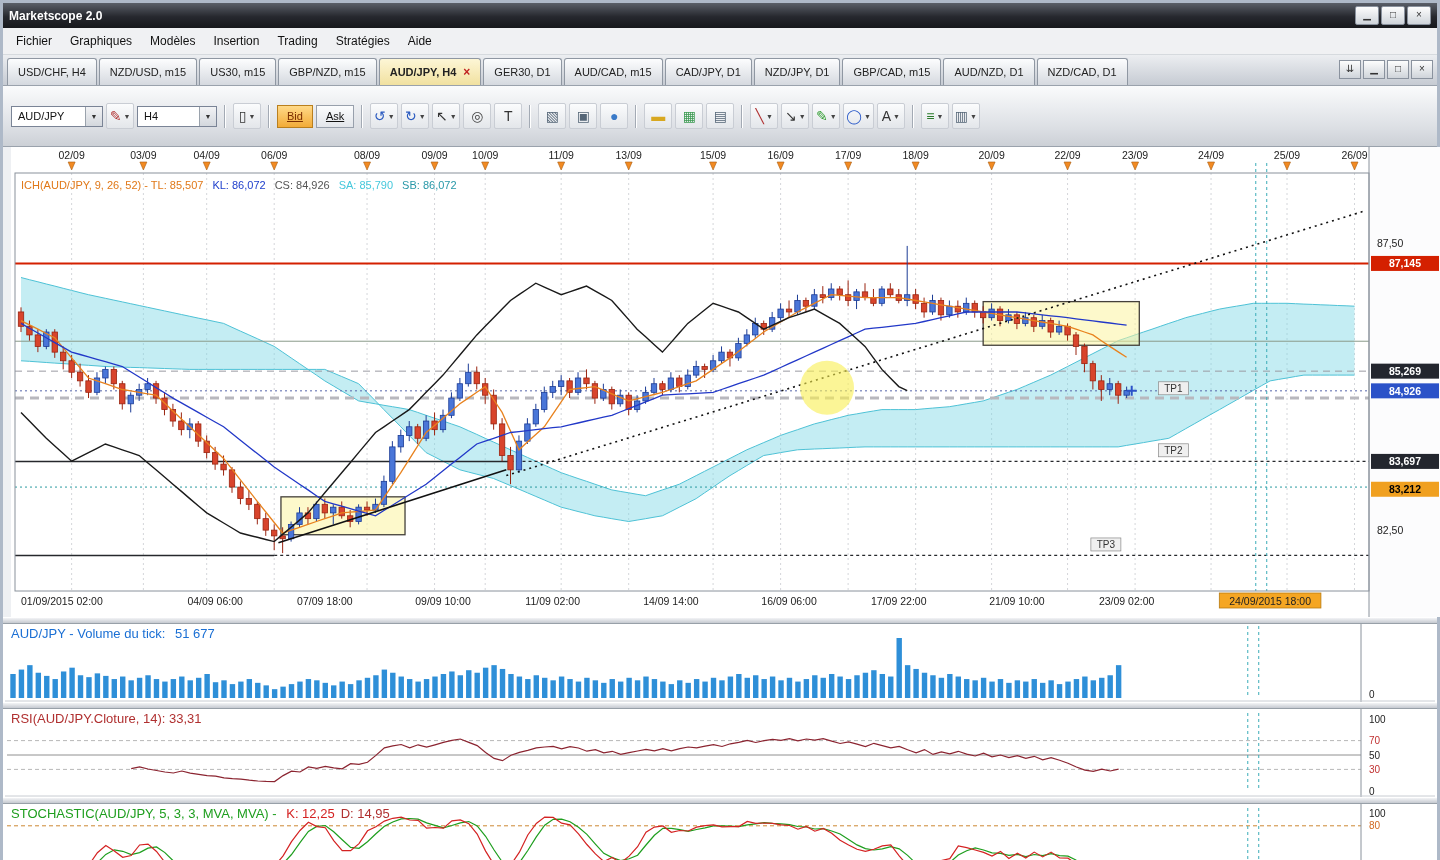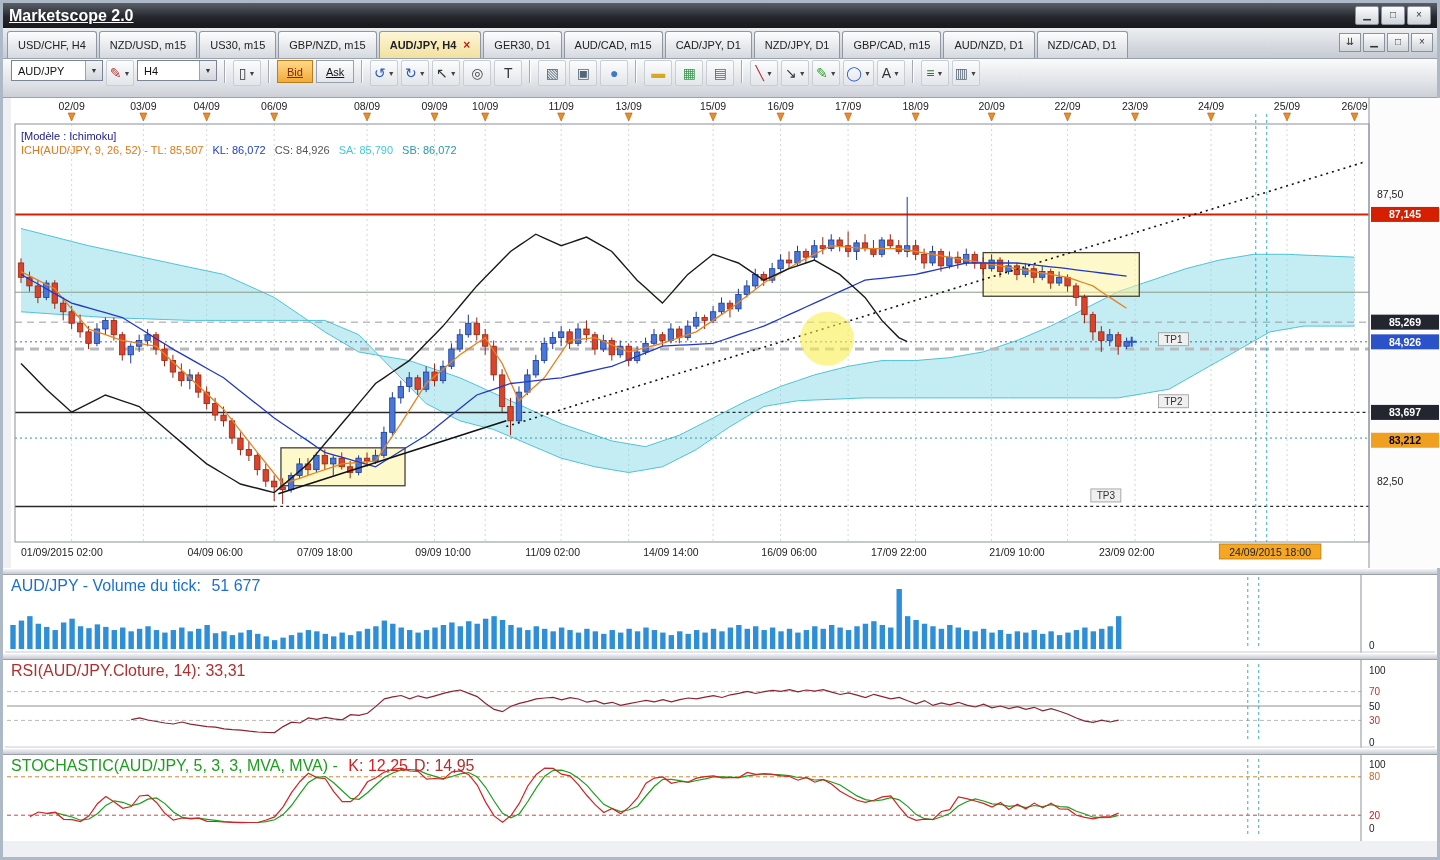--- a/index.html
+++ b/index.html
@@ -2,80 +2,89 @@
 <html><head>
 <meta charset="utf-8">
 <style>
   html,body{margin:0;padding:0;width:1440px;height:860px;overflow:hidden;
     font-family:"Liberation Sans",sans-serif;background:#8d9aab;}
   .window{position:absolute;inset:0;border:3px solid #aeb9c8;outline:1px solid #4a5668;
     background:#eef0f3;display:flex;flex-direction:column;box-sizing:border-box;}
   
   .titlebar{height:25px;flex:0 0 25px;background:linear-gradient(#5a5f68,#26282e 55%,#17181c);
     color:#fff;display:flex;align-items:center;padding:0 6px;}
-  .titlebar .title{font-size:16px;font-weight:bold;text-decoration:underline;}
+  .titlebar .title{font-size:12px;font-weight:bold;}
   .win-controls{margin-left:auto;display:flex;}
   .win-btn{width:22px;height:17px;margin-left:2px;background:linear-gradient(#fdfdfd,#cfd4da);
     border:1px solid #8a929e;color:#333;font-size:10px;line-height:15px;text-align:center;border-radius:2px;}
   
   .menubar{height:26px;flex:0 0 26px;background:#f0f1f3;border-bottom:1px solid #d6dade;
     display:flex;align-items:center;font-size:12px;color:#111;padding-left:4px;}
   .menu-item{padding:3px 9px;}
   
   .tabstrip{height:30px;flex:0 0 30px;background:linear-gradient(#eceef1,#c6cbd3);
     display:flex;align-items:flex-end;padding:0 4px;border-bottom:1px solid #9aa2ac;position:relative;}
   .tab{height:22px;padding:2px 10px;display:flex;align-items:center;font-size:11px;white-space:nowrap;
     background:linear-gradient(#fcfdfe,#d5d9df);border:1px solid #8f97a2;border-bottom:none;
     border-radius:3px 3px 0 0;margin-right:2px;color:#222;}
   .tab.active{background:linear-gradient(#fdf6d6,#f1e1a0);font-weight:bold;}
   .tab .close{color:#c02020;margin-left:7px;font-weight:bold;font-size:12px;line-height:10px;}
   .tab-controls{position:absolute;right:4px;top:5px;display:flex;}
   .tab-cbtn{width:20px;height:17px;margin-left:2px;background:linear-gradient(#fdfdfd,#cfd4da);
     border:1px solid #8a929e;color:#333;font-size:10px;line-height:15px;text-align:center;}
   
   .toolbar{height:36px;flex:0 0 36px;background:linear-gradient(#fafbfc,#dcdfe4 70%,#ccd0d6);
-    border-bottom:1px solid #9aa2ac;display:flex;align-items:flex-start;padding:1px 8px;gap:3px;}
+    border-bottom:1px solid #9aa2ac;display:flex;align-items:center;padding:12px 8px;gap:3px;}
   .combo{background:#fff;border:1px solid #7a8496;height:21px;display:flex;align-items:center;
     font-size:11px;padding-left:6px;color:#111;box-sizing:border-box;}
   .combo .caret{margin-left:auto;width:16px;align-self:stretch;background:linear-gradient(#f2f3f5,#d3d7dd);
     border-left:1px solid #9aa2ac;display:flex;align-items:center;justify-content:center;font-size:7px;color:#333;}
   .tbtn{height:24px;min-width:22px;display:flex;align-items:center;justify-content:center;
     font-size:14px;border:1px solid #c9cdd4;border-radius:2px;padding:0 2px;background:linear-gradient(#fbfcfd,#e3e6ea);}
   .tbtn .caret{font-size:7px;margin-left:2px;color:#444;}
   .toggle{height:21px;padding:0 9px;font-size:11px;display:flex;align-items:center;
     border:1px solid #98a0ac;background:linear-gradient(#fcfdfe,#e2e5ea);text-decoration:underline;color:#111;}
   .toggle.active{background:linear-gradient(#ffd988,#f2ab38);border-color:#b97f1e;color:#7a2c00;font-weight:normal;}
   .tsep{width:1px;height:23px;background:#a3aab4;border-right:1px solid #fff;margin:0 4px;}
   
   .chart-region{position:relative;height:470px;flex:0 0 470px;background:#fff;margin-left:8px;}
   .chart-region svg,.panel svg{display:block;margin-left:2px;}
   .overlay-text{position:absolute;left:10px;top:32px;font-size:11px;line-height:13.5px;white-space:nowrap;}
   .overlay-text span{margin-right:9px;}
   .splitter{height:5px;flex:0 0 5px;background:linear-gradient(#f3f4f6,#c5c9d0);
     border-top:1px solid #fff;border-bottom:1px solid #98a0a8;}
   .panel{position:relative;background:#fff;}
-  .panel-header{position:absolute;left:8px;top:2px;font-size:16px;white-space:nowrap;}
+  .panel-header{position:absolute;left:8px;top:2px;font-size:13px;white-space:nowrap;}
   .panel-header span{margin-right:6px;}
   .ax{font:10.5px "Liberation Sans",sans-serif;fill:#222;}
   .axs{font:10px "Liberation Sans",sans-serif;}
   .badge-t{font:bold 10.5px "Liberation Sans",sans-serif;}
   .tp-t{font:10px "Liberation Sans",sans-serif;fill:#333;}
 </style>
 </head>
 <body>
 
 <div class="window">
   <div class="titlebar">
     <span class="title">Marketscope 2.0</span>
     <div class="win-controls" id="title-controls">
         <div class="win-btn">▁</div>
         <div class="win-btn">□</div>
         <div class="win-btn">×</div>
       </div>
   </div>
+  <div class="menubar" id="menubar">
+      <div class="menu-item">Fichier</div>
+      <div class="menu-item">Graphiques</div>
+      <div class="menu-item">Modèles</div>
+      <div class="menu-item">Insertion</div>
+      <div class="menu-item">Trading</div>
+      <div class="menu-item">Stratégies</div>
+      <div class="menu-item">Aide</div>
+    </div>
   <div class="tabstrip" id="tabstrip">
       <div class="tab">
         <span>USD/CHF, H4</span>
       </div>
       <div class="tab">
         <span>NZD/USD, m15</span>
       </div>
       <div class="tab">
         <span>US30, m15</span>
       </div>
@@ -588,21 +597,20 @@
           <text x="657.88" y="457.5" text-anchor="middle" class="ax">14/09 14:00</text>
           <text x="776.04" y="457.5" text-anchor="middle" class="ax">16/09 06:00</text>
           <text x="885.76" y="457.5" text-anchor="middle" class="ax">17/09 22:00</text>
           <text x="1003.92" y="457.5" text-anchor="middle" class="ax">21/09 10:00</text>
           <text x="1113.6399999999999" y="457.5" text-anchor="middle" class="ax">23/09 02:00</text>
           <rect x="1206.32" y="446" width="101.6" height="15" fill="#f5a623" stroke="#b87a10" stroke-width="0.8"></rect>
           <text x="1257.12" y="457.5" text-anchor="middle" class="ax">24/09/2015 18:00</text>
         </g>
       </svg>
     <div class="overlay-text" id="chart-overlay">
-        <div><span style="color: rgb(32, 32, 138);">[Modèle : Ichimoku]</span></div>
         <div><span style="color: rgb(224, 120, 24);">ICH(AUD/JPY, 9, 26, 52) - TL: 85,507</span><span style="color: rgb(32, 64, 204);">KL: 86,072</span><span style="color: rgb(85, 85, 85);">CS: 84,926</span><span style="color: rgb(69, 200, 220);">SA: 85,790</span><span style="color: rgb(40, 152, 168);">SB: 86,072</span></div>
       </div>
   </div>
   <div class="splitter"></div>
   <div class="panel" style="height:78px;flex:0 0 78px">
     <svg id="vol-chart" width="1430" height="78" viewBox="0 0 1430 78">
         <g>
           <rect x="5.3" y="50" width="5.4" height="24" fill="#2e8fd8"></rect>
           <rect x="13.739999999999998" y="45.578947368421055" width="5.4" height="28.421052631578945" fill="#2e8fd8"></rect>
           <rect x="22.18" y="41.1578947368421" width="5.4" height="32.8421052631579" fill="#2e8fd8"></rect>

